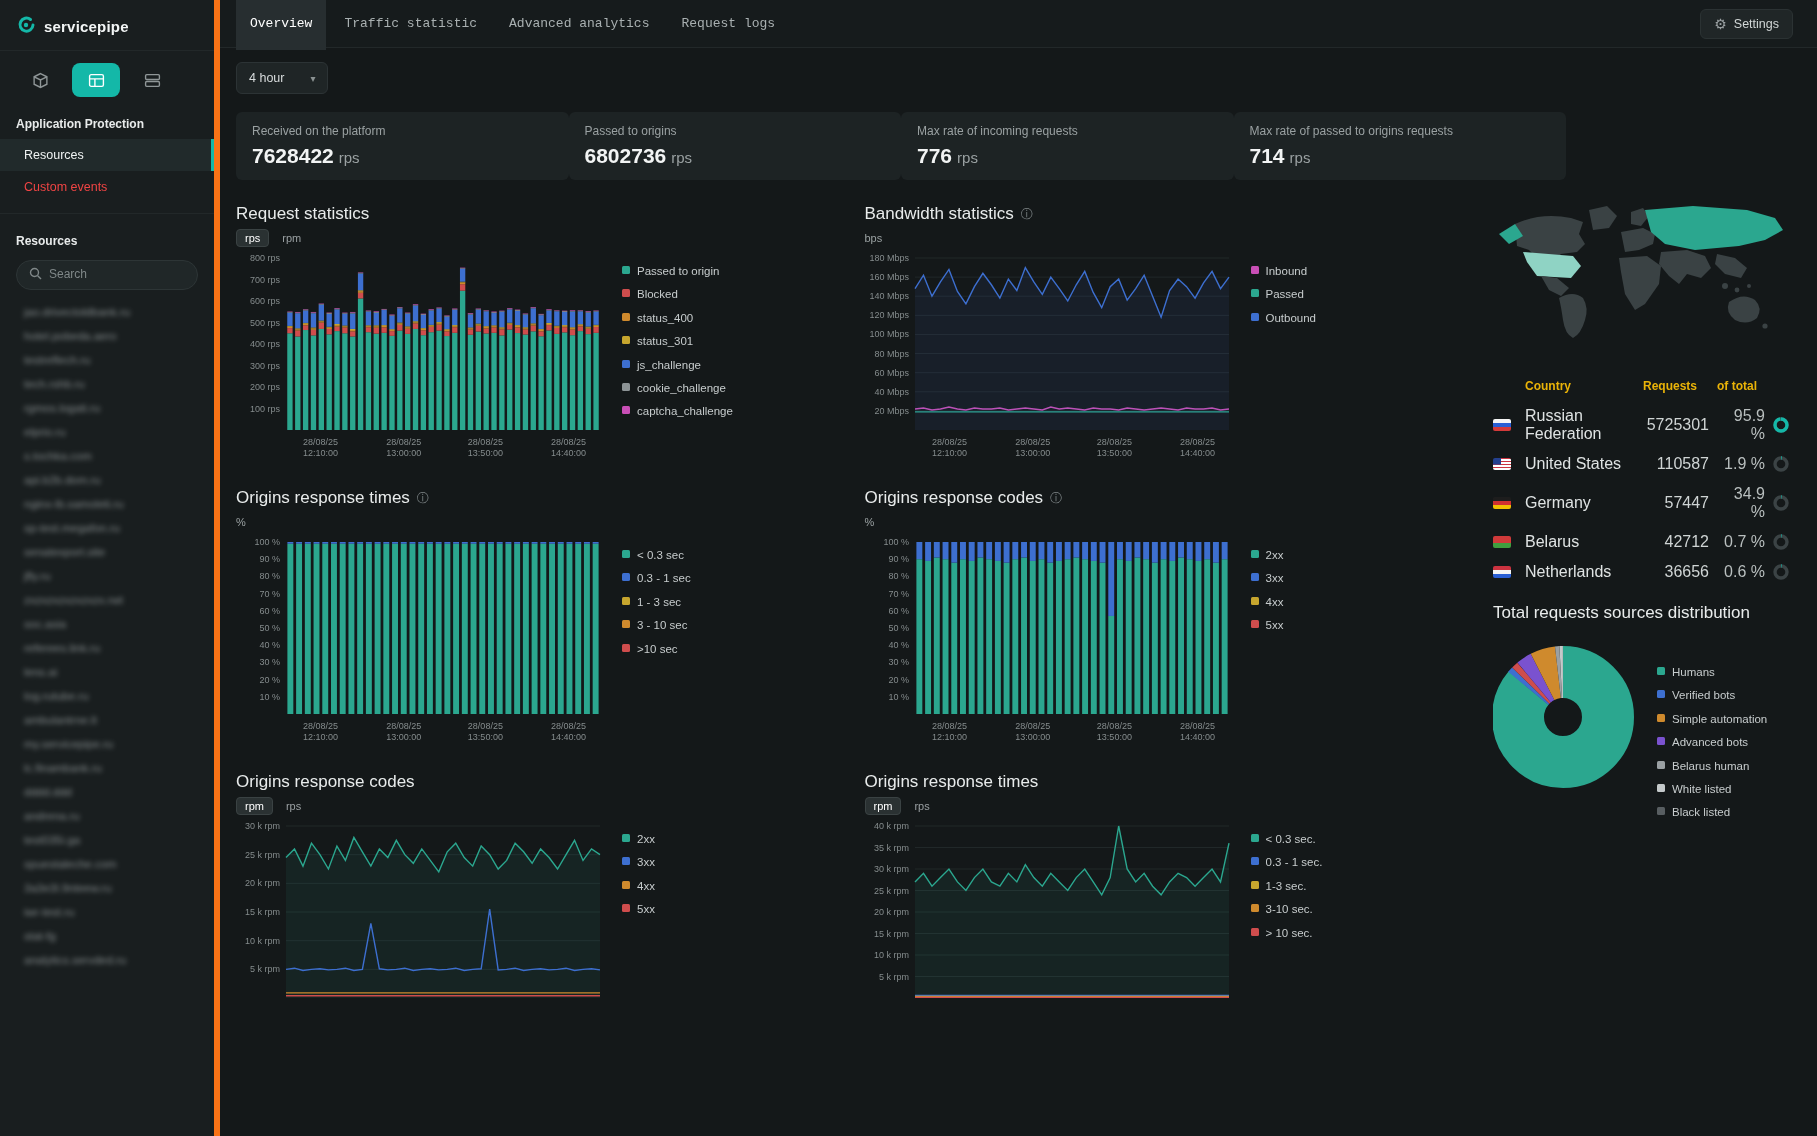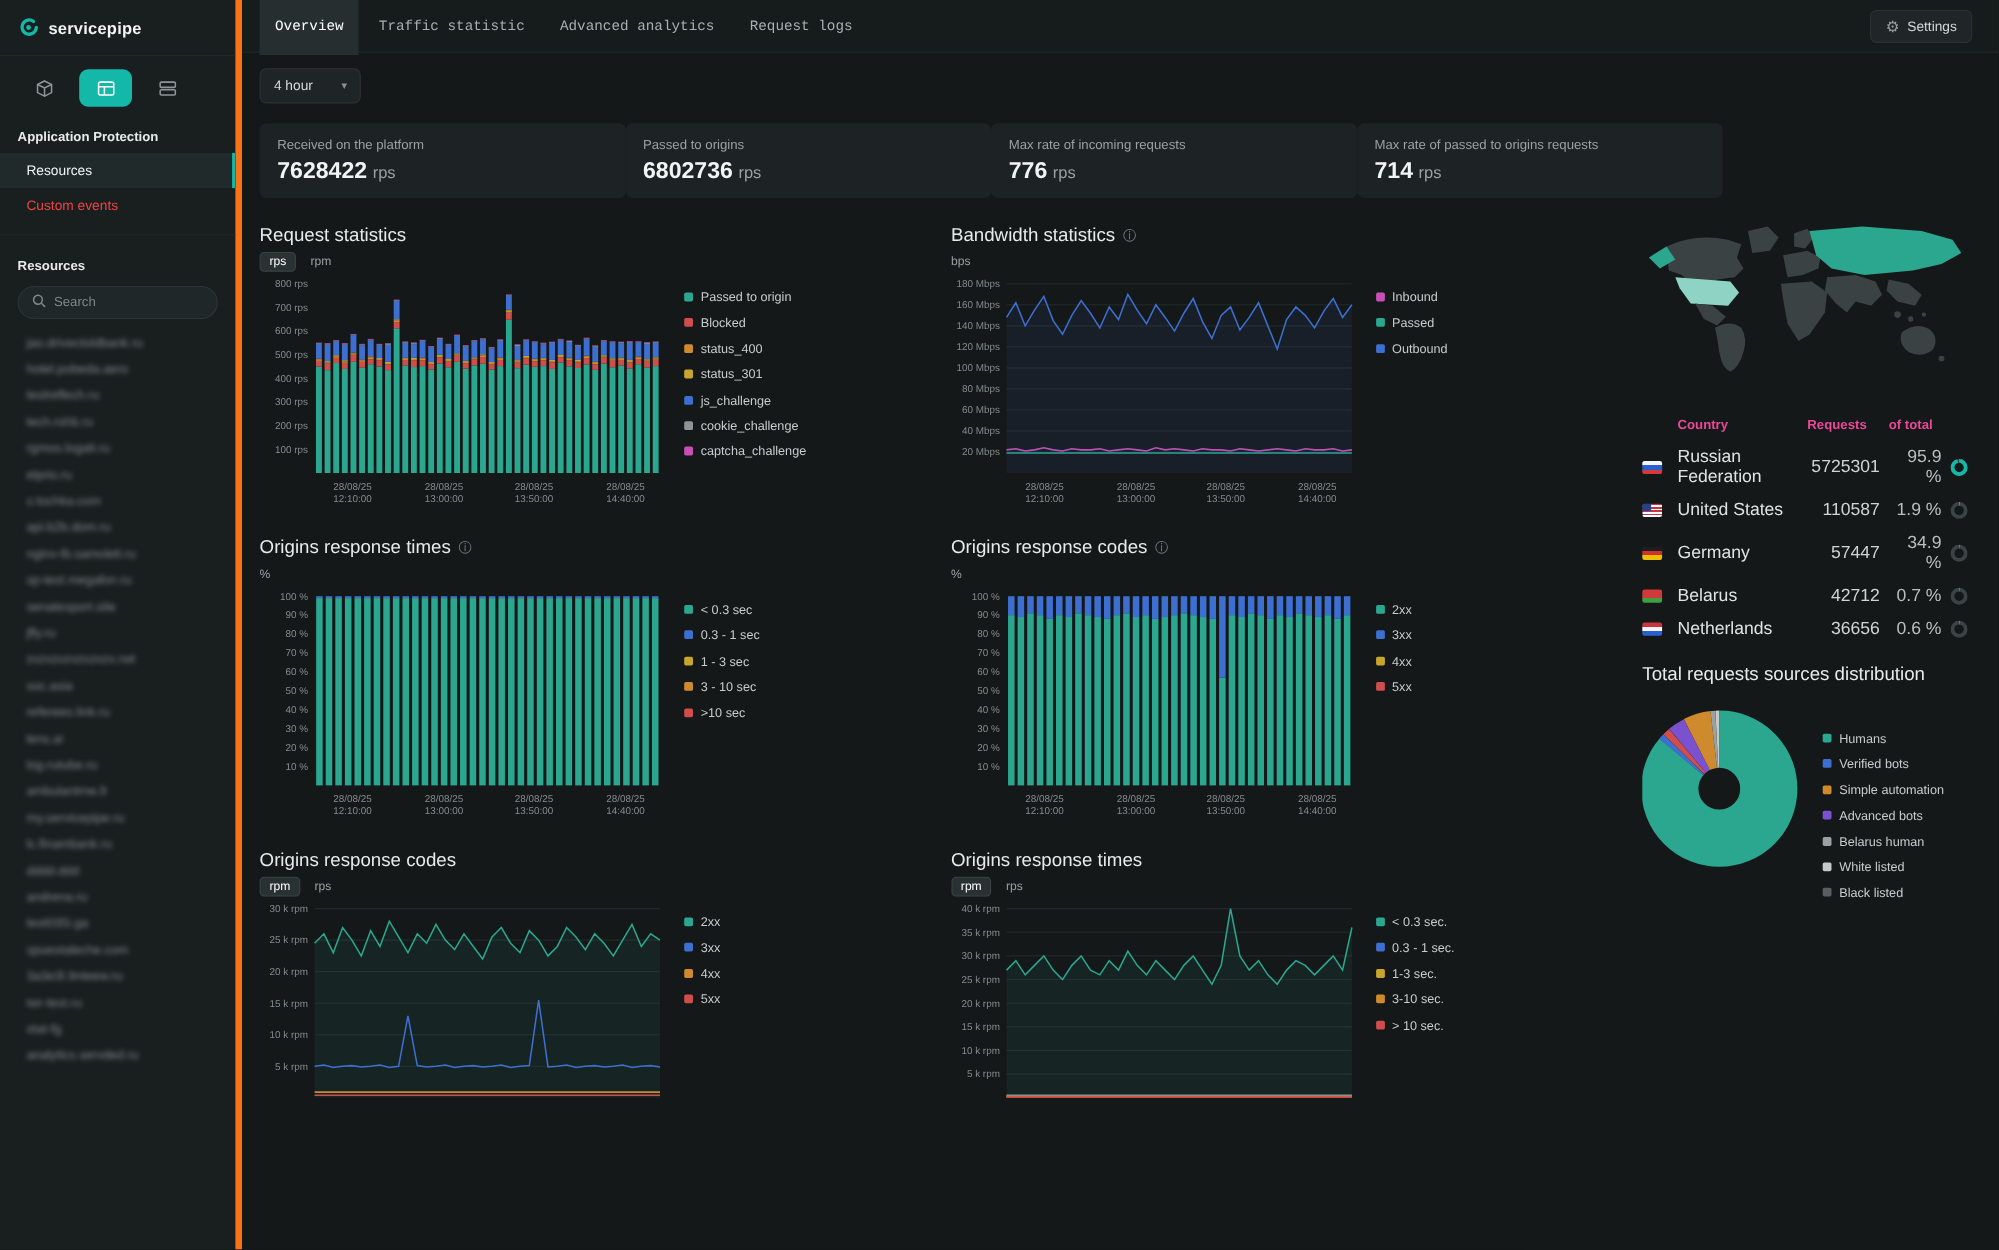--- a/index.html
+++ b/index.html
@@ -68,21 +68,21 @@
   .legend .sw{width:8px;height:8px;border-radius:1.5px;flex:none;margin-top:2px}
 
   
   .map-wrap svg{width:100%;height:auto}
   .land{fill:#3a4244}
   .land.teal{fill:#2ba78f}
   .land.teal-light{fill:#8fd3c4}
 
   .country-table{width:100%}
   .ct-row{display:grid;grid-template-columns:24px 1fr 66px 48px 20px;align-items:center;column-gap:8px;padding:6px 0;font-size:16px}
-  .ct-head{font-weight:700;color:#ec4899;font-size:12px;border-bottom:none;padding-bottom:8px}
+  .ct-head{font-weight:700;color:#eab308;font-size:12px;border-bottom:none;padding-bottom:8px}
   .ct-head .hr{text-align:left}
   .ct-name{color:#dfe3e3}
   .ct-req{text-align:right;color:#cfd4d4}
   .ct-pct{text-align:right;color:#b9bfbf}
   .flag{width:18px;height:12px;border-radius:2px;display:inline-block}
   .flag-ru{background:linear-gradient(180deg,#f5f5f5 0 33%,#2a5fd4 33% 66%,#d43a3a 66%)}
   .flag-us{background:linear-gradient(#24408e,#24408e) 0 0/45% 55% no-repeat,repeating-linear-gradient(180deg,#cc3340 0 1.5px,#fff 1.5px 3px)}
   .flag-de{background:linear-gradient(180deg,#1d1d1d 0 33%,#d03030 33% 66%,#f0c000 66%)}
   .flag-by{background:linear-gradient(180deg,#d03a3a 0 62%,#3f9e3f 62%)}
   .flag-nl{background:linear-gradient(180deg,#cc3340 0 33%,#f5f5f5 33% 66%,#2a5fd4 66%)}

